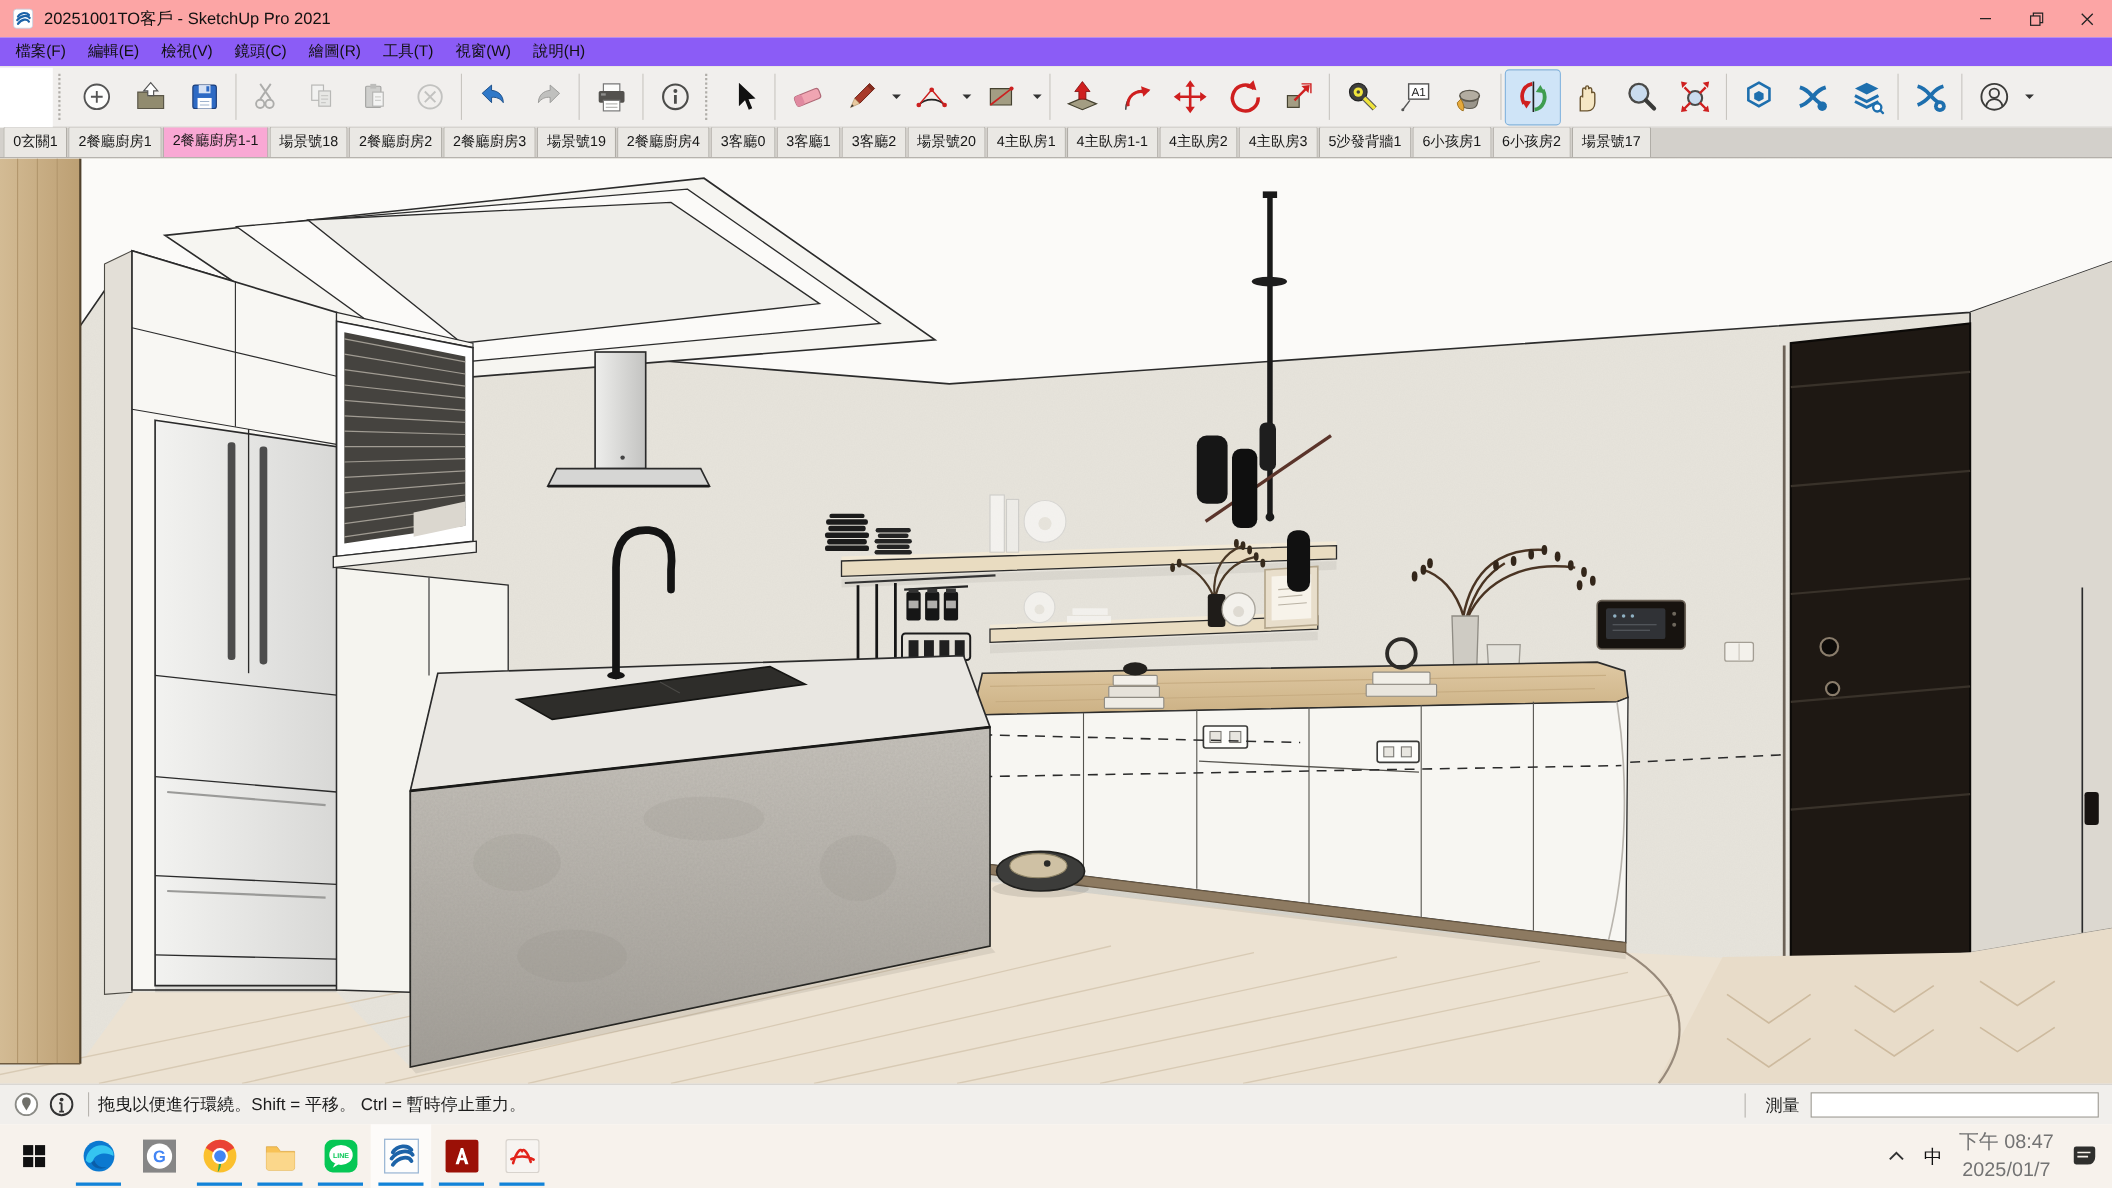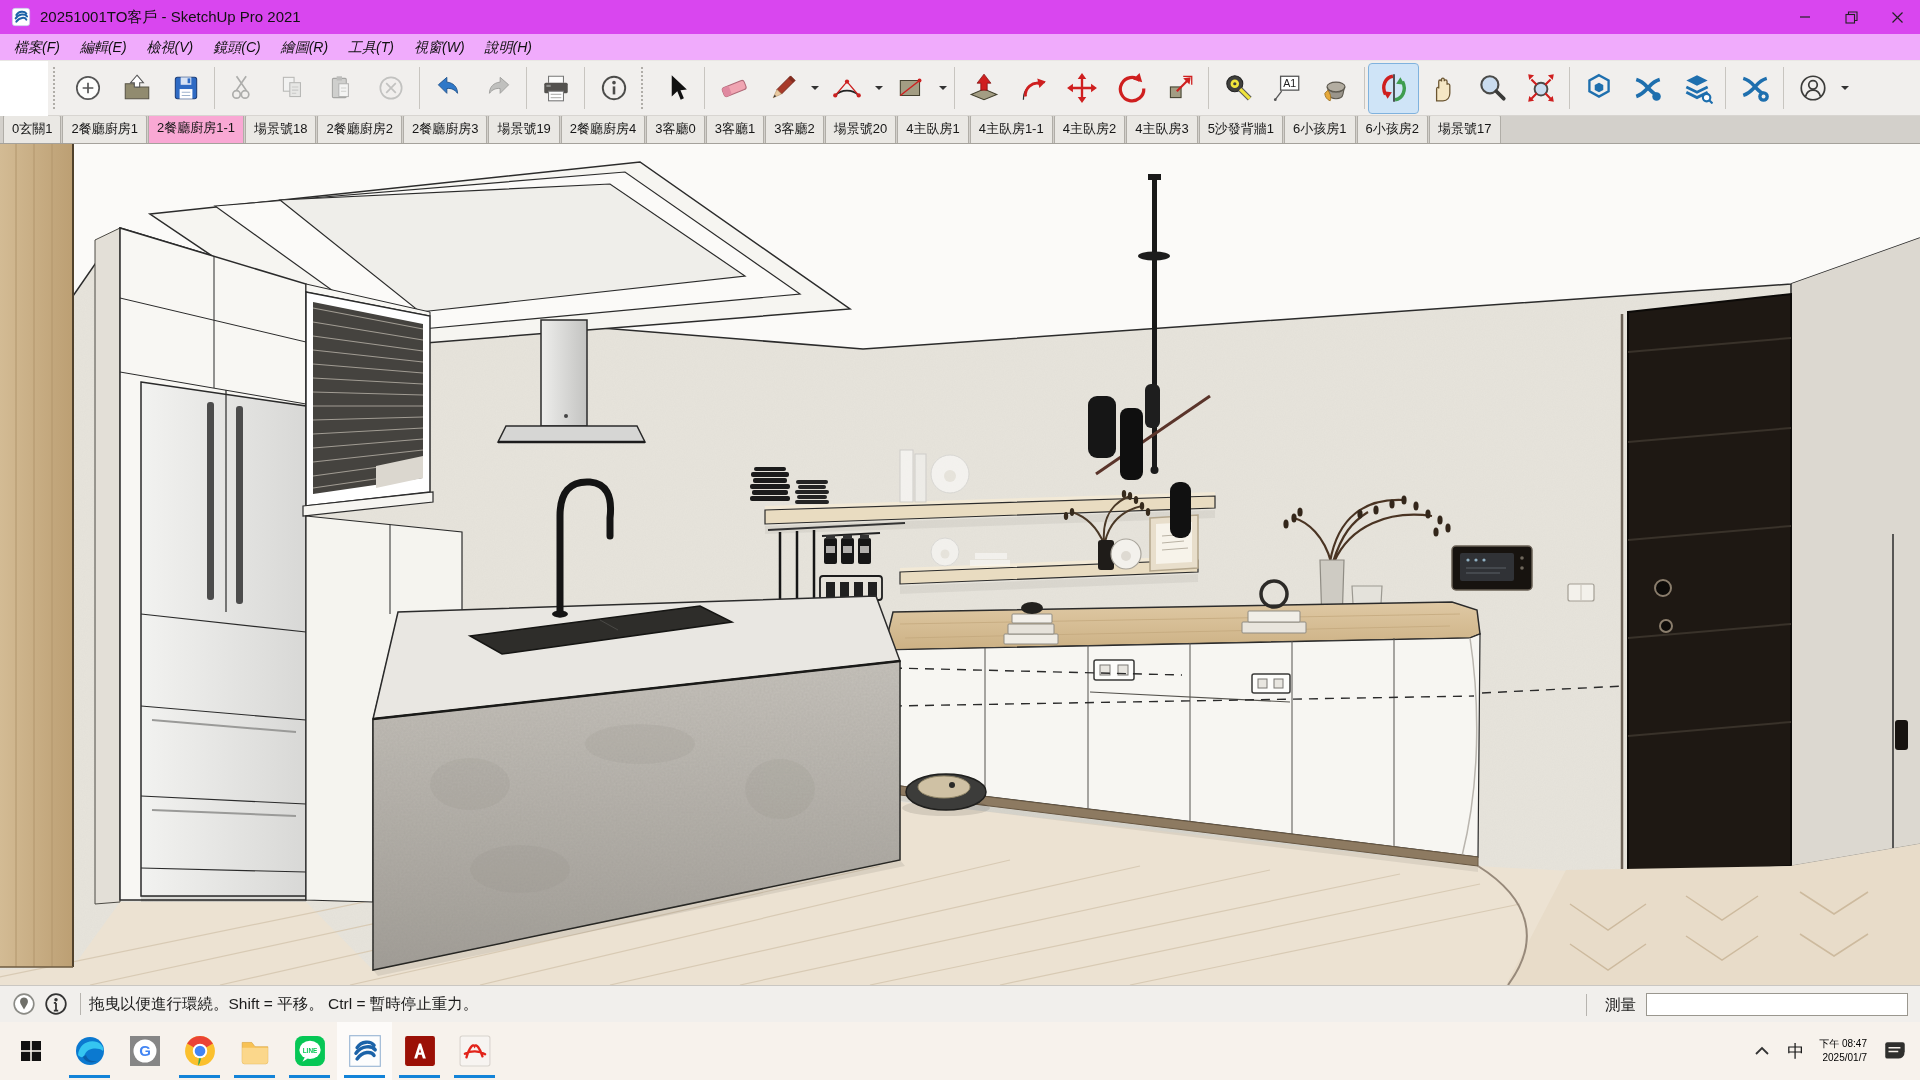--- a/index.html
+++ b/index.html
@@ -1,23 +1,23 @@
 <!DOCTYPE html>
 <html><head>
 <meta charset="utf-8">
 <style>
   *{box-sizing:border-box;margin:0;padding:0;}
   html,body{width:1920px;height:1080px;}
   body{font-family:"Liberation Sans","DejaVu Sans",sans-serif;background:#fff;overflow:hidden;}
-  .titlebar{height:34px;background:#d946ef;display:flex;align-items:center;}
+  .titlebar{height:34px;background:#fca5a5;display:flex;align-items:center;}
   .appicon{width:20px;height:20px;margin:0 9px 0 11px;}
   .title-text{font-size:15px;color:#111;}
   .win-controls{margin-left:auto;display:flex;height:100%;}
   .win-btn{width:46px;height:100%;display:flex;align-items:center;justify-content:center;}
-  .menubar{height:27px;background:#f0abfc;display:flex;align-items:flex-end;padding-left:4px;border-bottom:1px solid #e9e7e4;font-style:italic;}
+  .menubar{height:27px;background:#8b5cf6;display:flex;align-items:center;padding-left:4px;border-bottom:1px solid #e9e7e4;}
   .menu-item{font-size:14px;color:#111;padding:3px 10px;white-space:nowrap;}
   .toolbar{height:55px;background:#f1efed;display:flex;align-items:center;padding:0 2px;border-bottom:1px solid #d8d5d1;margin-left:48px;}
   .tbtn{width:49px;height:49px;display:flex;align-items:center;justify-content:center;border-radius:3px;flex:none;}
   .tbtn.caretb{width:15px;}
   .tbtn.active{background:#cfe4f7;outline:1px solid #7fb2de;}
   .tsep{width:1px;height:42px;background:#c8c5c0;margin:0 4px;flex:none;}
   .thandle{width:7px;height:42px;border-left:2px dotted #b0ada8;margin:0 3px;flex:none;}
   .tabsrow{height:28px;background:#d3d0cb;display:flex;align-items:flex-end;padding-left:3px;border-bottom:1px solid #a5a29c;overflow:hidden;}
   .scenetab{font-size:13px;color:#161616;background:#eae8e4;border:1px solid #b0ada7;border-bottom:none;border-radius:2px 2px 0 0;padding:4px 8px 5px;margin-right:1px;white-space:nowrap;flex:none;text-align:right;}
   .scenetab.active{background:#f9a8d4;padding-bottom:6px;}
@@ -30,21 +30,21 @@
   .sb-right{margin-left:auto;display:flex;align-items:flex-end;}
   .measure-label{font-size:15.5px;margin:0 10px;}
   .measure-input{width:262px;height:23px;border:1px solid #9a978f;background:#fff;font:13px "Liberation Sans",sans-serif;padding:0 4px;margin-right:4px;}
   .taskbar{height:58px;background:#f7f2ec;display:flex;align-items:stretch;}
   .tk-btn{width:55px;display:flex;align-items:center;justify-content:center;position:relative;flex:none;}
   .tk-btn.start{width:62px;}
   .tk-btn.running::after{content:"";position:absolute;left:7px;right:7px;bottom:2px;height:3px;background:#1283d8;}
   .tk-btn.activeapp{background:#fdfbf9;}
   .tray{margin-left:auto;display:flex;align-items:center;padding-right:12px;gap:15px;}
   .tray-ime{font-size:17px;color:#111;}
-  .tray-clock{text-align:right;font-size:10px;color:#000000;line-height:1.4;white-space:nowrap;}
+  .tray-clock{text-align:center;font-size:18px;color:#737373;line-height:1.4;white-space:nowrap;}
 </style>
 </head>
 <body>
 
 <div class="titlebar">
   <svg class="appicon" viewBox="0 0 30 30">
       <rect x="2" y="2" width="26" height="26" rx="4" fill="#fff" stroke="#bcd0e4"></rect>
       <path d="M8 12 C12 6 20 6 23 10" stroke="#1c63a8" stroke-width="3" fill="none" stroke-linecap="round"></path>
       <path d="M7 17 C12 10 21 10 24 14" stroke="#1c63a8" stroke-width="3" fill="none" stroke-linecap="round"></path>
       <path d="M8 22 C13 15 21 15 23 19" stroke="#1c63a8" stroke-width="3" fill="none" stroke-linecap="round"></path>

